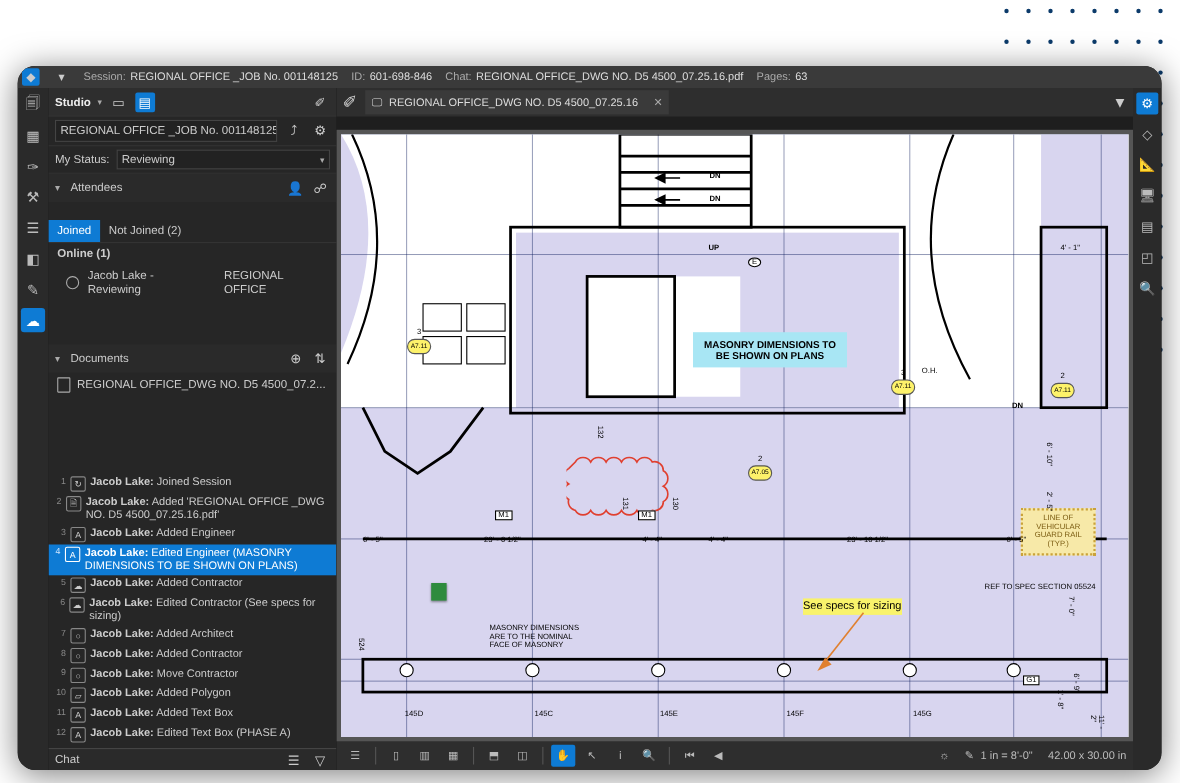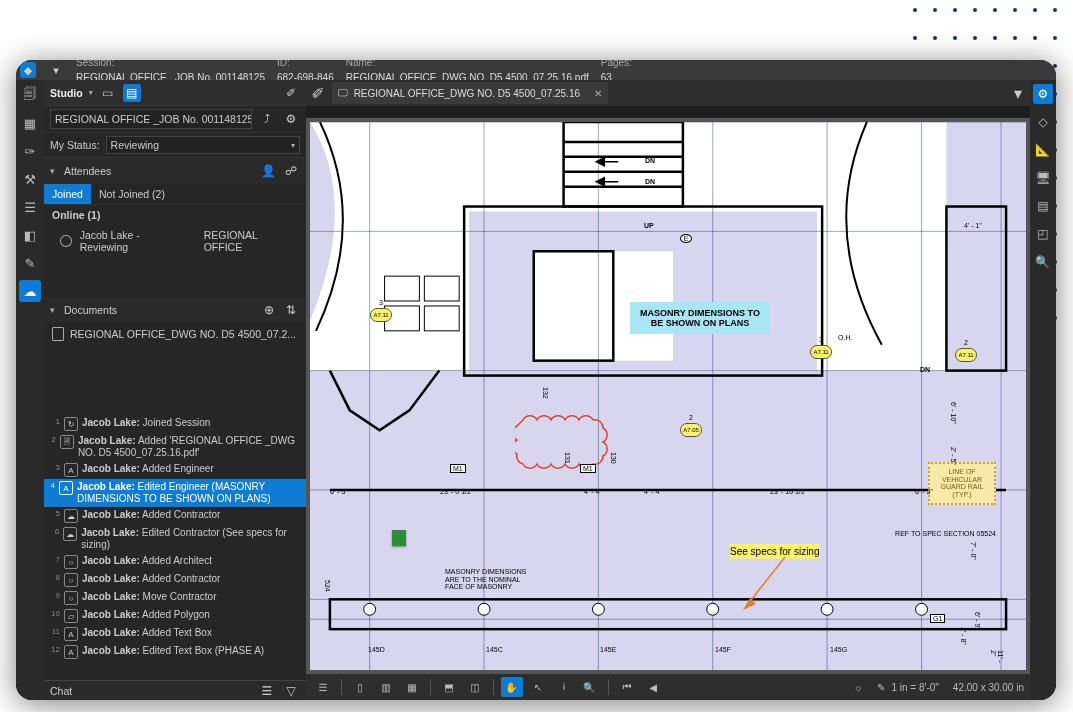--- a/index.html
+++ b/index.html
@@ -30,21 +30,21 @@
   .titlebar {
     height: 20px;
     background: #3a3a3a;
     display: flex;
     align-items: center;
     font-size: 10px;
     color: #ccc;
     padding: 0 4px;
     gap: 12px;
   }
-  .titlebar .chip { display:flex; gap:4px; align-items:flex-start;flex-direction:column; }
+  .titlebar .chip { display:flex; gap:4px; align-items:flex-end; }
   .titlebar .label { color:#aaa; }
   .titlebar .value { color:#ddd; }
   .tb-icon { width:16px; height:16px; display:flex; align-items:center; justify-content:center; color:#ccc; font-size:11px;}
   .tb-icon.active { background:#0e7bd4; border-radius:2px;}
   .body { flex:1; display:flex; overflow:hidden; }
 
   
   .rail { width: 28px; background:#2a2a2a; display:flex; flex-direction:column; align-items:center; padding-top:4px; gap:6px;}
   .rail .ico { width:22px; height:22px; display:flex; align-items:center; justify-content:center; color:#bbb; font-size:13px; border-radius:3px; cursor:pointer;}
   .rail .ico.active { background:#0e7bd4; color:#fff;}
@@ -56,21 +56,21 @@
   .panel-row .title { font-weight:600; color:#eee;}
   .dropdown-chev { font-size:8px; color:#aaa;}
   .mini-ico { width:18px; height:18px; display:flex; align-items:center; justify-content:center; color:#ccc; font-size:12px; cursor:pointer;}
   .mini-ico.lit { background:#0e7bd4; color:#fff; border-radius:2px;}
   .spacer { flex:1; }
   .session-name { background:#222; border:1px solid #444; height:20px; flex:1; padding:0 4px; display:flex; align-items:center; overflow:hidden; white-space:nowrap;}
   .status-select { background:#222; border:1px solid #444; height:18px; flex:1; padding:0 4px; display:flex; align-items:center; justify-content:space-between;}
   .section-head { display:flex; align-items:center; padding:4px 6px; gap:4px; background:#2a2a2a;}
   .section-head .chev { font-size:9px; color:#aaa; width:10px;}
   .tabs { display:flex; border-bottom:1px solid #333;}
-  .tabs .tab { padding:4px 8px; font-size:10.5px; color:#ccc; cursor:pointer;}
+  .tabs .tab { padding:4px 8px; font-size:10.5px; color:#ccc; cursor:pointer;margin-top:16px;}
   .tabs .tab.active { background:#0e7bd4; color:#fff;}
   .attendee { padding:4px 10px 4px 16px; display:flex; align-items:center; gap:8px;}
   .person-icon { width:12px; height:12px; border:1px solid #aaa; border-radius:50%; position:relative;}
   .doc-row { display:flex; align-items:center; gap:6px; padding:4px 8px;}
   .doc-icon { width:12px; height:14px; border:1px solid #aaa; border-radius:1px;}
 
   .record-pane { flex:1; display:flex; flex-direction:column; overflow:hidden; min-height:0;}
   .record-tabs { display:flex; background:#222; border-top:1px solid #444; border-bottom:1px solid #444;}
   .record-tabs .rtab { flex:1; text-align:center; padding:4px 0; font-size:10.5px; color:#ccc; cursor:pointer;}
   .record-tabs .rtab.active { background:#0e7bd4; color:#fff;}
@@ -229,24 +229,24 @@
 
   <div class="titlebar">
     <div class="tb-icon active">◆</div>
     <div class="tb-icon">▾</div>
     <div class="chip">
       <span class="label">Session:</span>
       <span class="value">REGIONAL OFFICE _JOB No. 001148125</span>
     </div>
     <div class="chip">
       <span class="label">ID:</span>
-      <span class="value">682-698-846</span>
+      <span class="value">601-698-846</span>
     </div>
     <div class="chip">
-      <span class="label">Name:</span>
+      <span class="label">Chat:</span>
       <span class="value">REGIONAL OFFICE_DWG NO. D5 4500_07.25.16.pdf</span>
     </div>
     <div class="chip">
       <span class="label">Pages:</span>
       <span class="value">63</span>
     </div>
   </div>
 
   <div class="body">
 

